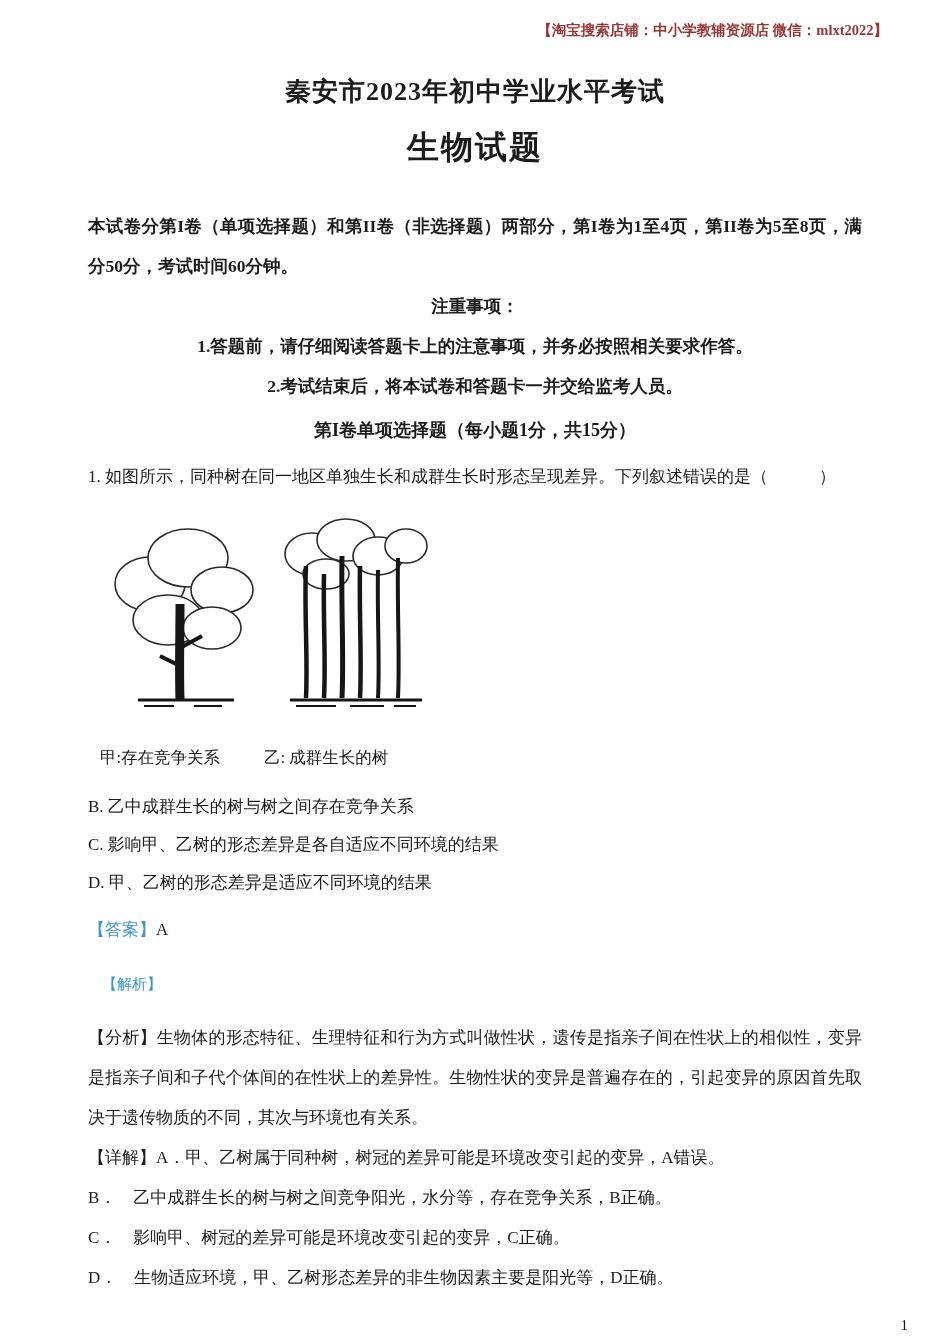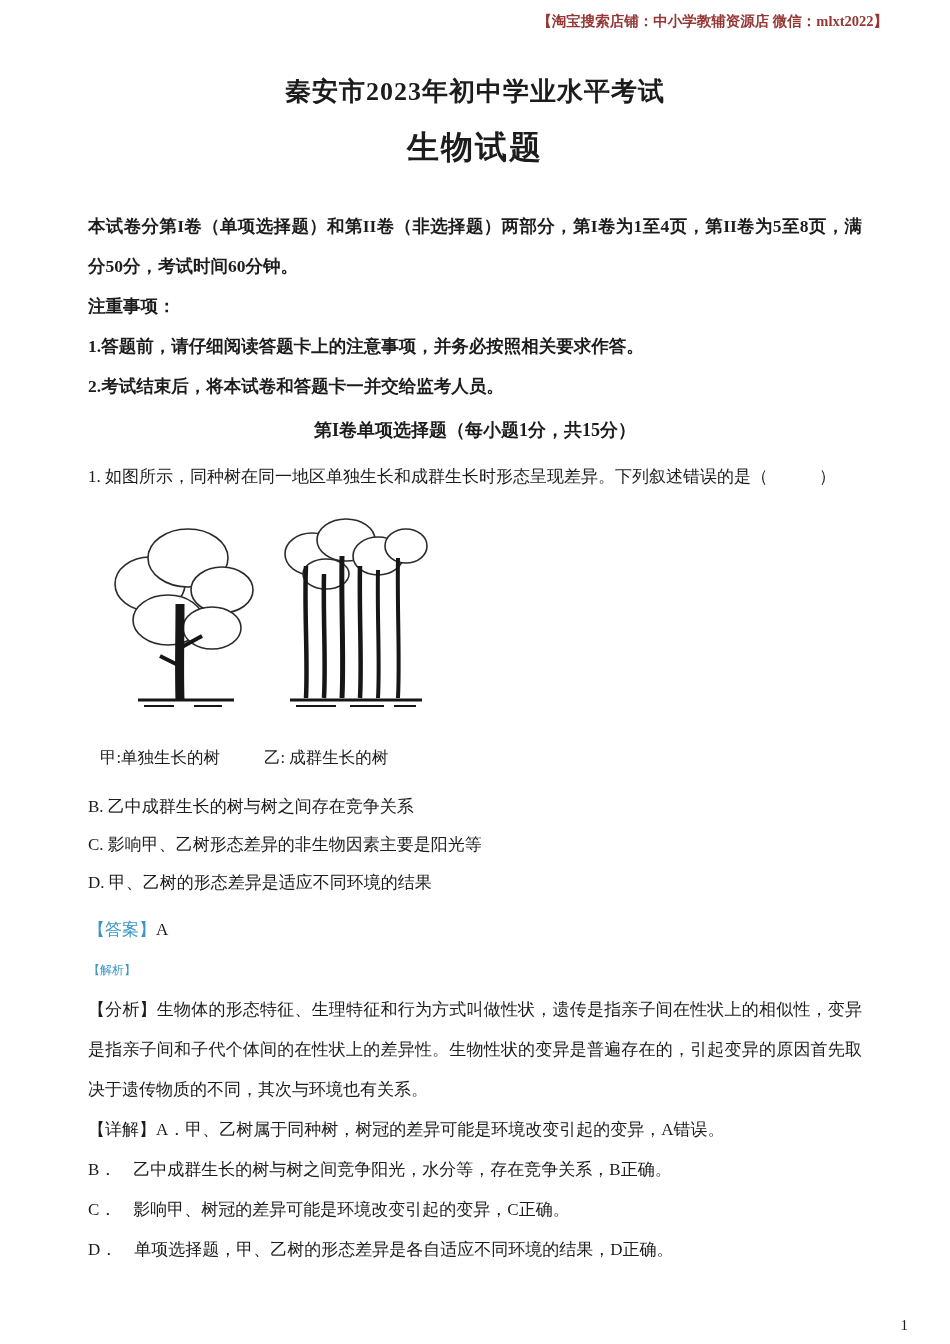--- a/index.html
+++ b/index.html
@@ -6,57 +6,57 @@
   .page {
     position:relative;
     width:950px; height:1344px;
     margin:0 auto;
     background:#ffffff;
     font-family:"Liberation Serif","DejaVu Serif",serif;
     color:#1c1c1c;
     overflow:hidden;
   }
   .header-note {
-    position:absolute; top:12px; right:62px;
+    position:absolute; top:21px; right:62px;
     font-size:14.5px; color:#953734;
     font-weight:bold;
   }
   .content { padding:74px 88px 0 88px; }
   .title {
     margin:0 0 17px 0; text-align:center;
     font-size:26px; font-weight:bold; letter-spacing:1px;
   }
   .subtitle {
     margin:0 0 36px 0; text-align:center;
     font-size:32px; font-weight:bold; letter-spacing:2px;
   }
   .intro {
     margin:0; font-weight:bold;
     font-size:17.5px; line-height:40px; text-align:justify;
   }
   .notice-title, .notice {
     margin:0; font-weight:bold;
-    font-size:17.5px; line-height:40px;
+    font-size:17.5px; line-height:40px;text-align:center;
   }
   .section-heading {
     margin:4px 0 10px 0; text-align:center;
     font-weight:bold; font-size:18px; line-height:40px;
   }
   .stem { margin:4px 0 14px 0; font-size:17px; line-height:34px; }
   .figure-block { margin:4px 0 14px 10px; width:360px; }
   .figure-svg { display:block; }
   .figure-captions {
     display:flex; gap:44px; margin:0 0 0 2px;
     font-size:16.5px; line-height:24px;
   }
   .options { margin:18px 0 0 0; }
   .options p { margin:0; font-size:17px; line-height:38px; }
   .answer-line { margin:8px 0 0 0; font-size:17px; line-height:40px; }
   .label-blue { color:#3a96c8; }
-  .analysis-line { margin:0; font-size:12px; line-height:40px; }
+  .analysis-line { margin:14px; font-size:15px; line-height:40px; }
   .analysis, .detail {
     margin:0; font-size:17px; line-height:40px; text-align:justify;
   }
   .detail { text-align:left; }
   .page-number {
     position:absolute; bottom:10px; right:42px;
     font-size:15px; color:#1c1c1c;
   }
   .tree-stroke { fill:#ffffff; stroke:#2b2b2b; stroke-width:1.6; }
   .trunk { stroke:#161616; fill:none; }
@@ -109,43 +109,43 @@
           <path class="trunk" d="M226 66 C225 110 228 155 226 190" stroke-width="4.5"></path>
           <path class="trunk" d="M244 48 C243 100 246 150 244 190" stroke-width="5"></path>
           <path class="trunk" d="M262 58 C261 105 264 155 262 190" stroke-width="4.5"></path>
           <path class="trunk" d="M280 62 C279 108 282 155 280 190" stroke-width="4"></path>
           <path class="trunk" d="M300 50 C299 100 302 150 300 190" stroke-width="4"></path>
           <path class="trunk" d="M192 192 h132" stroke-width="3"></path>
           <path class="trunk" d="M198 198 h40 M252 198 h34 M296 198 h22" stroke-width="2"></path>
         </g>
       </svg>
       <div class="figure-captions">
-        <span>甲:单独生长的树</span>
+        <span>甲:存在竞争关系</span>
         <span>乙: 成群生长的树</span>
       </div>
     </div>
 
     <div class="options">
       <p>B. 乙中成群生长的树与树之间存在竞争关系</p>
-      <p>C. 影响甲、乙树形态差异的非生物因素主要是阳光等</p>
+      <p>C. 影响甲、乙树的形态差异是各自适应不同环境的结果</p>
       <p>D. 甲、乙树的形态差异是适应不同环境的结果</p>
     </div>
 
     <p class="answer-line">
       <span class="label-blue">【答案】</span><span>A</span>
     </p>
 
     <p class="analysis-line">
       <span class="label-blue">【解析】</span>
     </p>
 
     <p class="analysis">【分析】生物体的形态特征、生理特征和行为方式叫做性状，遗传是指亲子间在性状上的相似性，变异是指亲子间和子代个体间的在性状上的差异性。生物性状的变异是普遍存在的，引起变异的原因首先取决于遗传物质的不同，其次与环境也有关系。</p>
 
     <p class="detail">【详解】A．甲、乙树属于同种树，树冠的差异可能是环境改变引起的变异，A错误。</p>
     <p class="detail">B．　乙中成群生长的树与树之间竞争阳光，水分等，存在竞争关系，B正确。</p>
     <p class="detail">C．　影响甲、树冠的差异可能是环境改变引起的变异，C正确。</p>
-    <p class="detail">D．　单项选择题，甲、乙树的形态差异是各自适应不同环境的结果，D正确。</p>
+    <p class="detail">D．　生物适应环境，甲、乙树形态差异的非生物因素主要是阳光等，D正确。</p>
 
   </div>
 
   <div class="page-number">1</div>
 
 </div>
 
 </body></html>

